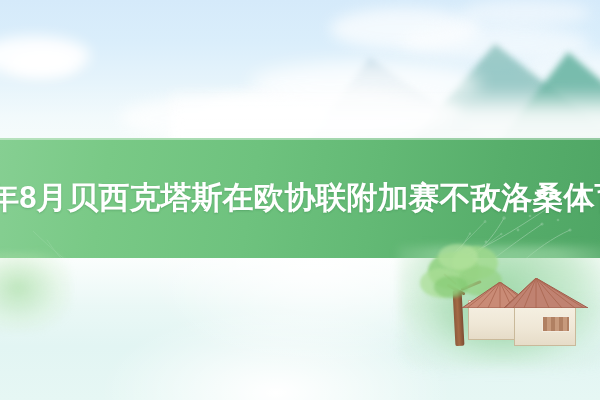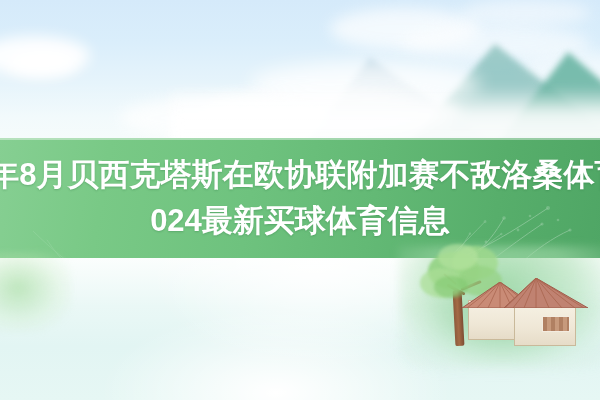--- a/index.html
+++ b/index.html
@@ -274,21 +274,20 @@
 
     <svg class="leafspray l3" width="100" height="50" viewBox="0 0 100 50">
       <g stroke="#ffffff" stroke-width="1" fill="none" opacity="0.6">
         <path d="M96 46 C 70 38, 44 24, 12 4"></path>
         <path d="M78 48 C 62 36, 48 26, 34 12"></path>
       </g>
     </svg>
 
     <div class="band-text">
       <span class="ln">本年8月贝西克塔斯在欧协联附加赛不敌洛桑体育2</span>
-      <span class="ln">024最新买球体育信息</span>
     </div>
   </div>
 
   <div class="lower">
     <div class="haze"></div>
   </div>
 
   <div class="ground"></div>
   <div class="ground2"></div>
   <div class="leftfoliage"></div>

